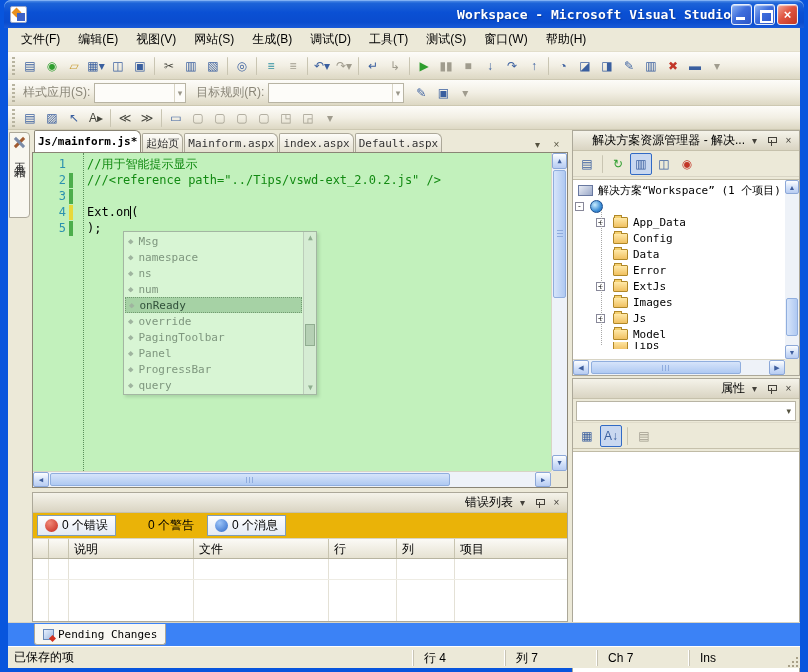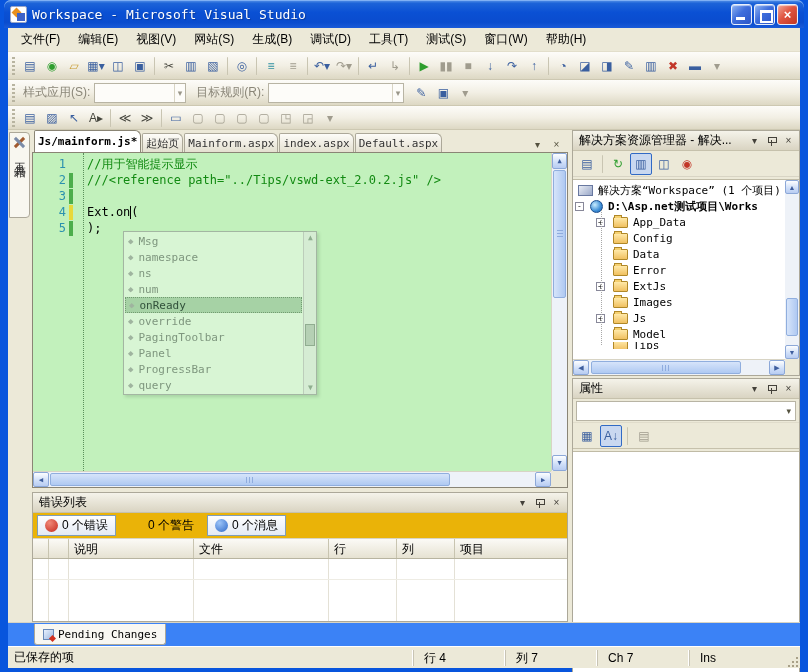--- a/index.html
+++ b/index.html
@@ -10,21 +10,21 @@
   .frame { position:absolute; inset:0; border-left:4px solid #0855DD; border-right:4px solid #0855DD; border-bottom:4px solid #0855DD; }
 
   
   .titlebar { position:absolute; left:0; right:0; top:0; height:28px;
     background:linear-gradient(180deg,#5A96E8 0%,#1C63D8 12%,#0A50D4 45%,#0A4CCE 80%,#1A5AD8 100%);
     border-radius:7px 7px 0 0; display:flex; align-items:center; padding:0 6px;
     box-shadow:inset 0 1px 0 #7FB0F4; }
   .vs-ico { width:17px; height:17px; position:relative; margin-right:5px; background:#fff; border:1px solid #9AA6C8; border-radius:2px; }
   .vs-ico::before { content:''; position:absolute; left:2px; top:2px; width:7px; height:7px; background:#E89020; transform:rotate(45deg); }
   .vs-ico::after { content:''; position:absolute; right:1px; bottom:1px; width:8px; height:8px; background:#3E62C8; }
-  .title-text { color:#fff; font-weight:normal; font-size:13px; font-family:"DejaVu Sans Mono", monospace; text-shadow:1px 1px 1px #0A3A9A; flex:1; white-space:nowrap; overflow:hidden; }
+  .title-text { color:#fff; font-weight:bold; font-size:13px; font-family:"DejaVu Sans Mono", monospace; text-shadow:1px 1px 1px #0A3A9A; flex:1; white-space:nowrap; overflow:hidden;text-align:right; }
   .winbtns { display:flex; gap:2px; }
   .wbtn { width:21px; height:21px; border-radius:3px; border:1px solid #E8F0FC;
     background:linear-gradient(135deg,#8FB4F2,#3E6EDC 45%,#2A55C8); position:relative;
     box-shadow:inset 0 1px 1px rgba(255,255,255,.6); }
   .wbtn.close { background:linear-gradient(135deg,#F0A898,#E05540 45%,#C23622); color:#fff; font-size:13px; font-weight:bold; line-height:19px; text-align:center; }
   .wbtn.min::after { content:''; position:absolute; left:4px; bottom:4px; width:9px; height:3px; background:#fff; }
   .wbtn.restore::after { content:''; position:absolute; left:5px; top:5px; width:9px; height:8px; border:2px solid #fff; border-top-width:3px; }
 
   
   .menubar { position:absolute; left:4px; right:4px; top:28px; height:24px; background:#ECE9D8; display:flex; align-items:center; padding-left:4px; border-bottom:1px solid #E2DECB; }
@@ -99,21 +99,21 @@
   .hsb .rt { right:0; top:0; bottom:0; width:16px; }
   .hthumb { position:absolute; top:1px; bottom:1px; left:17px; width:400px; background:linear-gradient(180deg,#D6E4FA,#AFC9F2); border:1px solid #90AEDE; border-radius:2px; }
   .hthumb::after, .vthumb::after { content:''; position:absolute; left:50%; top:50%; transform:translate(-50%,-50%); width:8px; height:6px;
     background:repeating-linear-gradient(90deg,#8FACDE 0 1px, transparent 1px 3px); }
   .vthumb::after { width:6px; height:8px; background:repeating-linear-gradient(180deg,#8FACDE 0 1px, transparent 1px 3px); }
   .sbcorner { position:absolute; right:0; bottom:0; width:16px; height:16px; background:#ECE9D8; }
 
   
   .errlist { position:absolute; left:0; right:0; top:362px; height:130px; border:1px solid #ACA899; background:#eab308; }
   .twtitle { height:20px; background:linear-gradient(180deg,#F5F3EA,#D9D4C2); border-bottom:1px solid #C6C1AC; display:flex; align-items:center; padding:0 3px 0 6px; color:#000; }
-  .twtitle .t { flex:1; white-space:nowrap; overflow:hidden; }
+  .twtitle .t { flex:1; white-space:nowrap; overflow:hidden;text-align:right; }
   .twbtn { width:15px; height:15px; display:flex; align-items:center; justify-content:center; color:#44413A; font-size:10px; margin-left:2px; }
   .pin-g { width:9px; height:10px; position:relative; }
   .pin-g::before { content:''; position:absolute; left:4px; top:4px; width:1px; height:6px; background:#44413A; }
   .pin-g::after { content:''; position:absolute; left:1px; top:1px; width:7px; height:4px; border:1px solid #44413A; }
   .errbar { height:26px; display:flex; align-items:center; padding-left:4px; gap:6px; border-bottom:1px solid #D8D4C4; }
   .fbtn { height:21px; display:flex; align-items:center; gap:4px; padding:0 7px; color:#000; }
   .fbtn.boxed { border:1px solid #7F9DB9; background:linear-gradient(180deg,#FEFEFE,#E4EAF4); }
   .fico { width:13px; height:13px; border-radius:50%; color:#fff; font-size:9px; font-weight:bold; display:flex; align-items:center; justify-content:center; }
   .fico.error { background:radial-gradient(circle at 35% 30%,#F08878,#C5281C); }
   .fico.warning { background:none; border-radius:0; color:#E8A800; font-size:13px; width:15px; }
@@ -462,21 +462,20 @@
         </div>
         <div class="secontent">
           <div class="tree">
             <div class="trow">
               <span class="sol-ico"></span>
               <span class="tlabel">解决方案“Workspace” (1 个项目)</span>
             </div>
             <div class="trow">
               <span class="pm-box">-</span>
               <span class="proj-ico"></span>
-              <b class="tlabel">D:\Asp.net测试项目\Works</b>
             </div>
             <div class="folders">
                 <div class="trow fold plus">
                   <span class="pm-box pm">+</span>
                   <span class="fico2"></span>
                   <span class="tlabel">App_Data</span>
                 </div>
                 <div class="trow fold">
                   <span class="pm-box pm">+</span>
                   <span class="fico2"></span>

